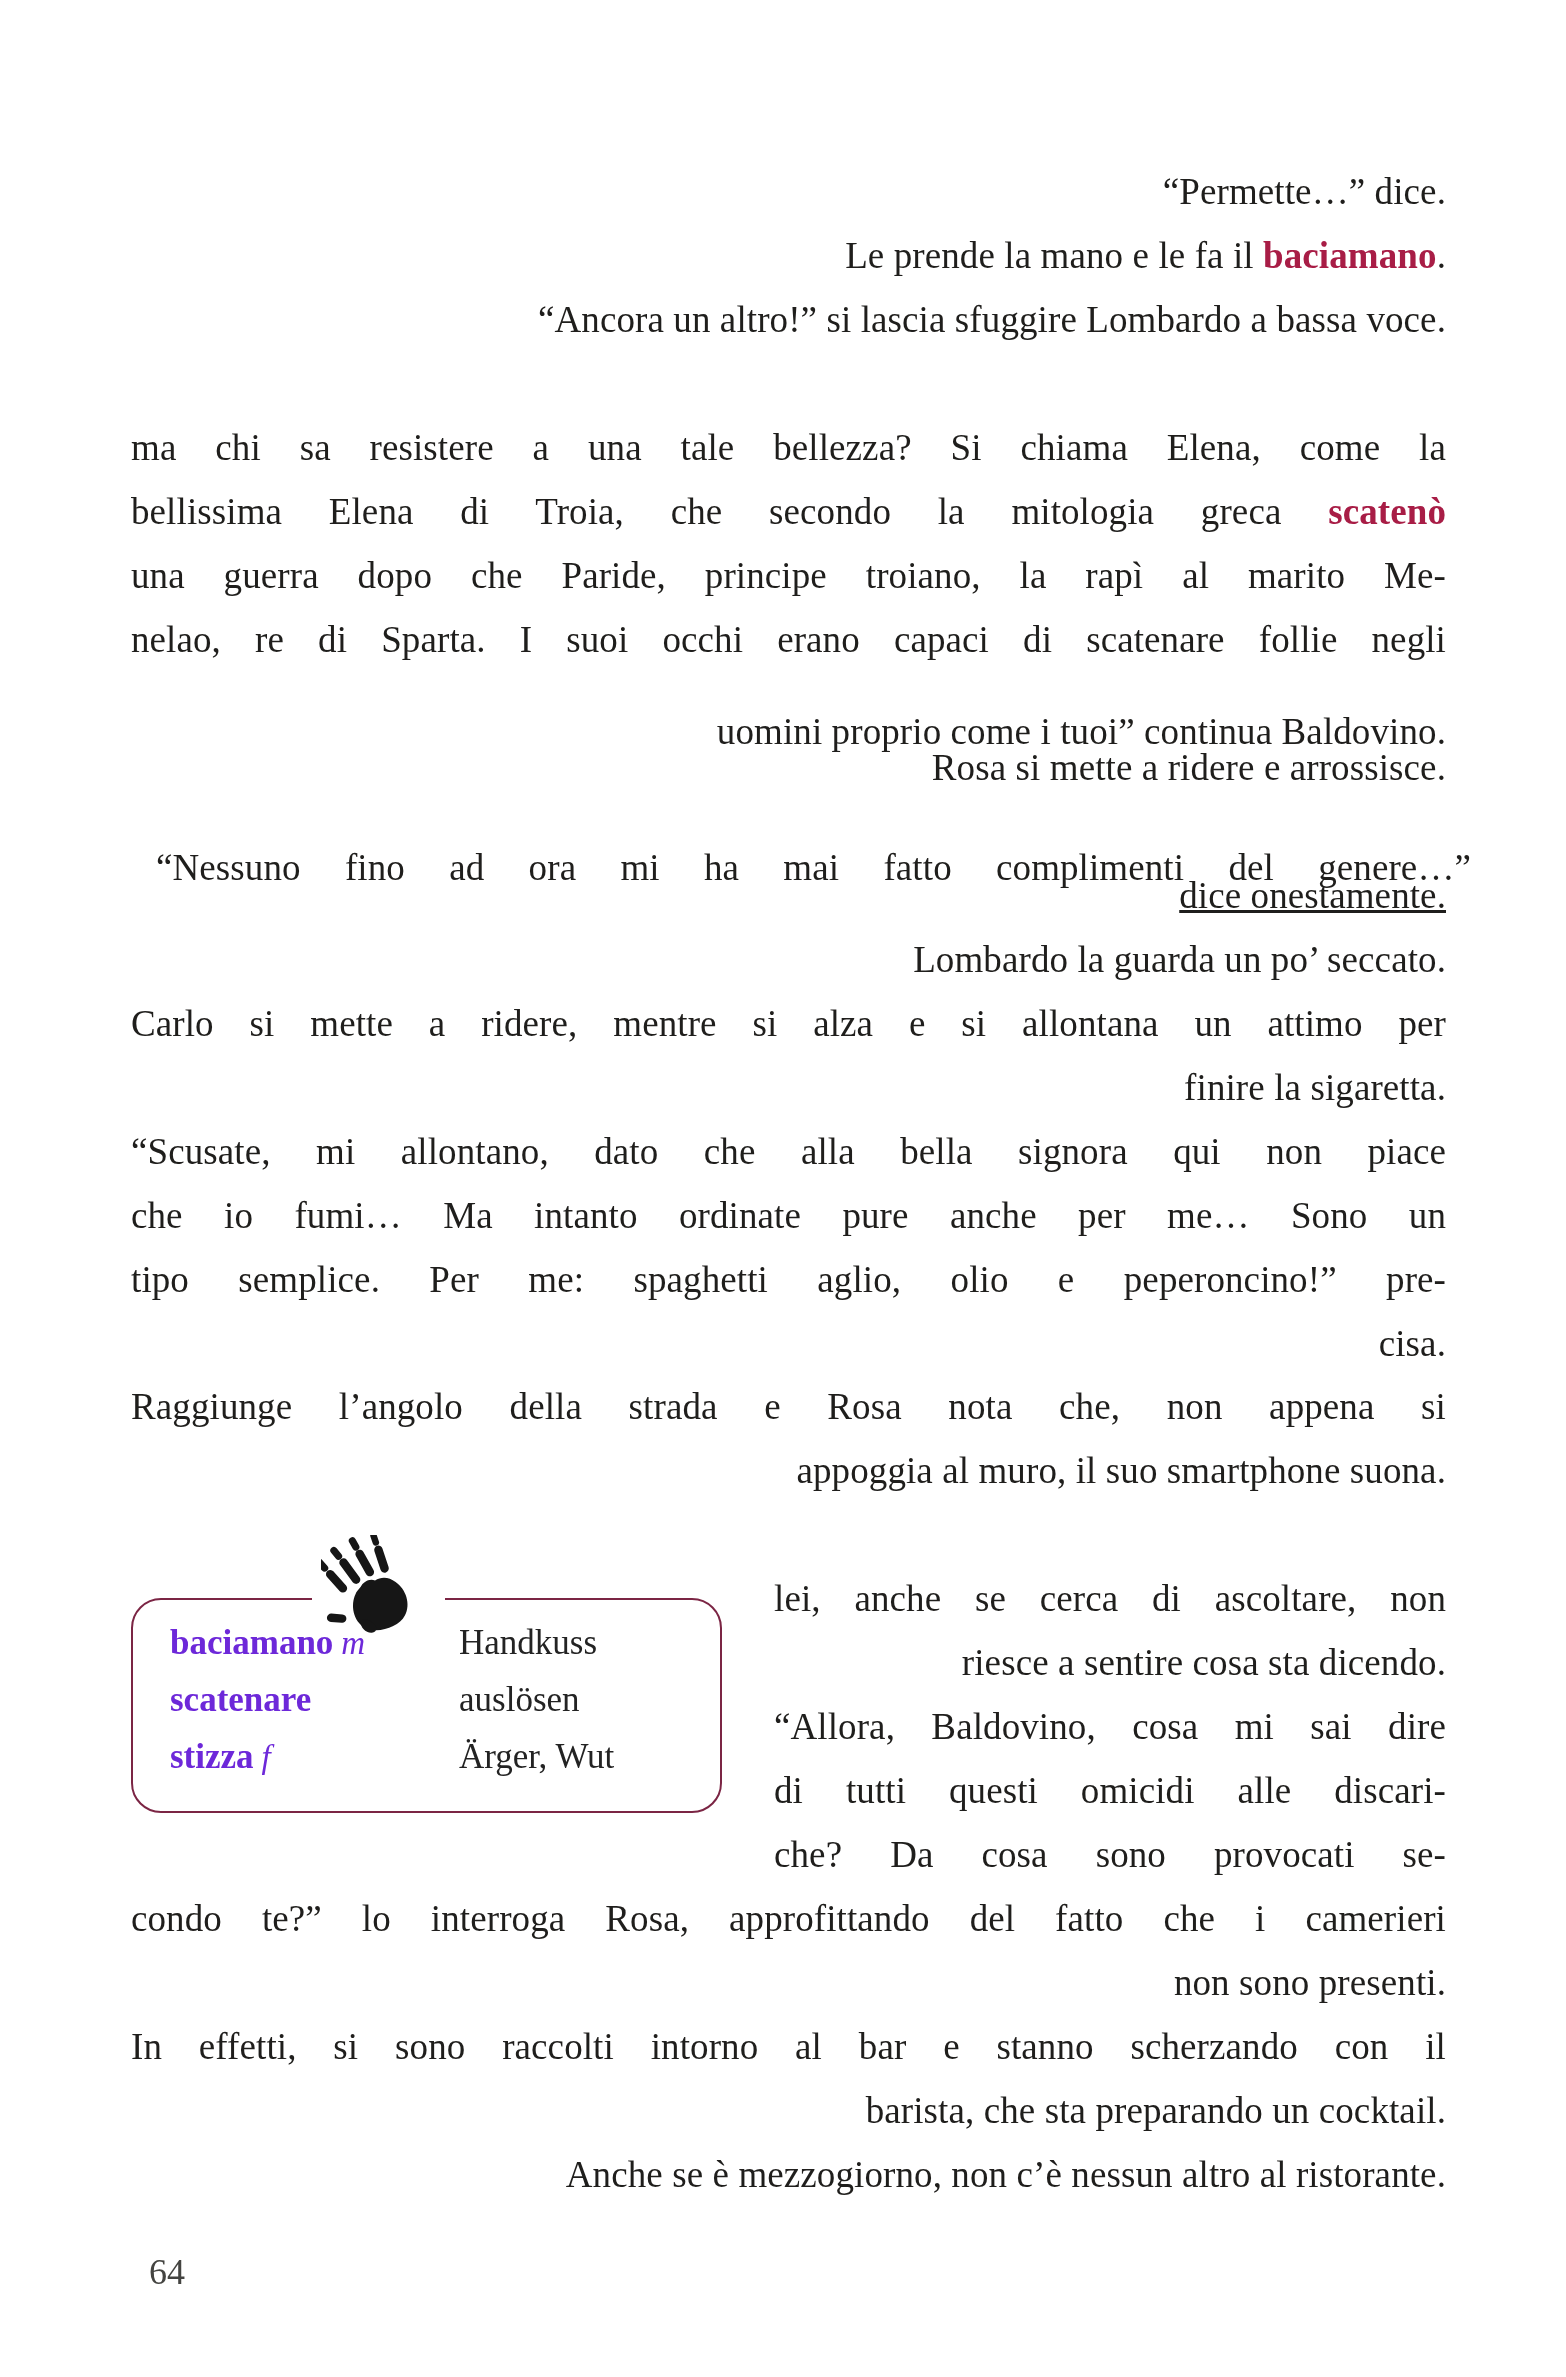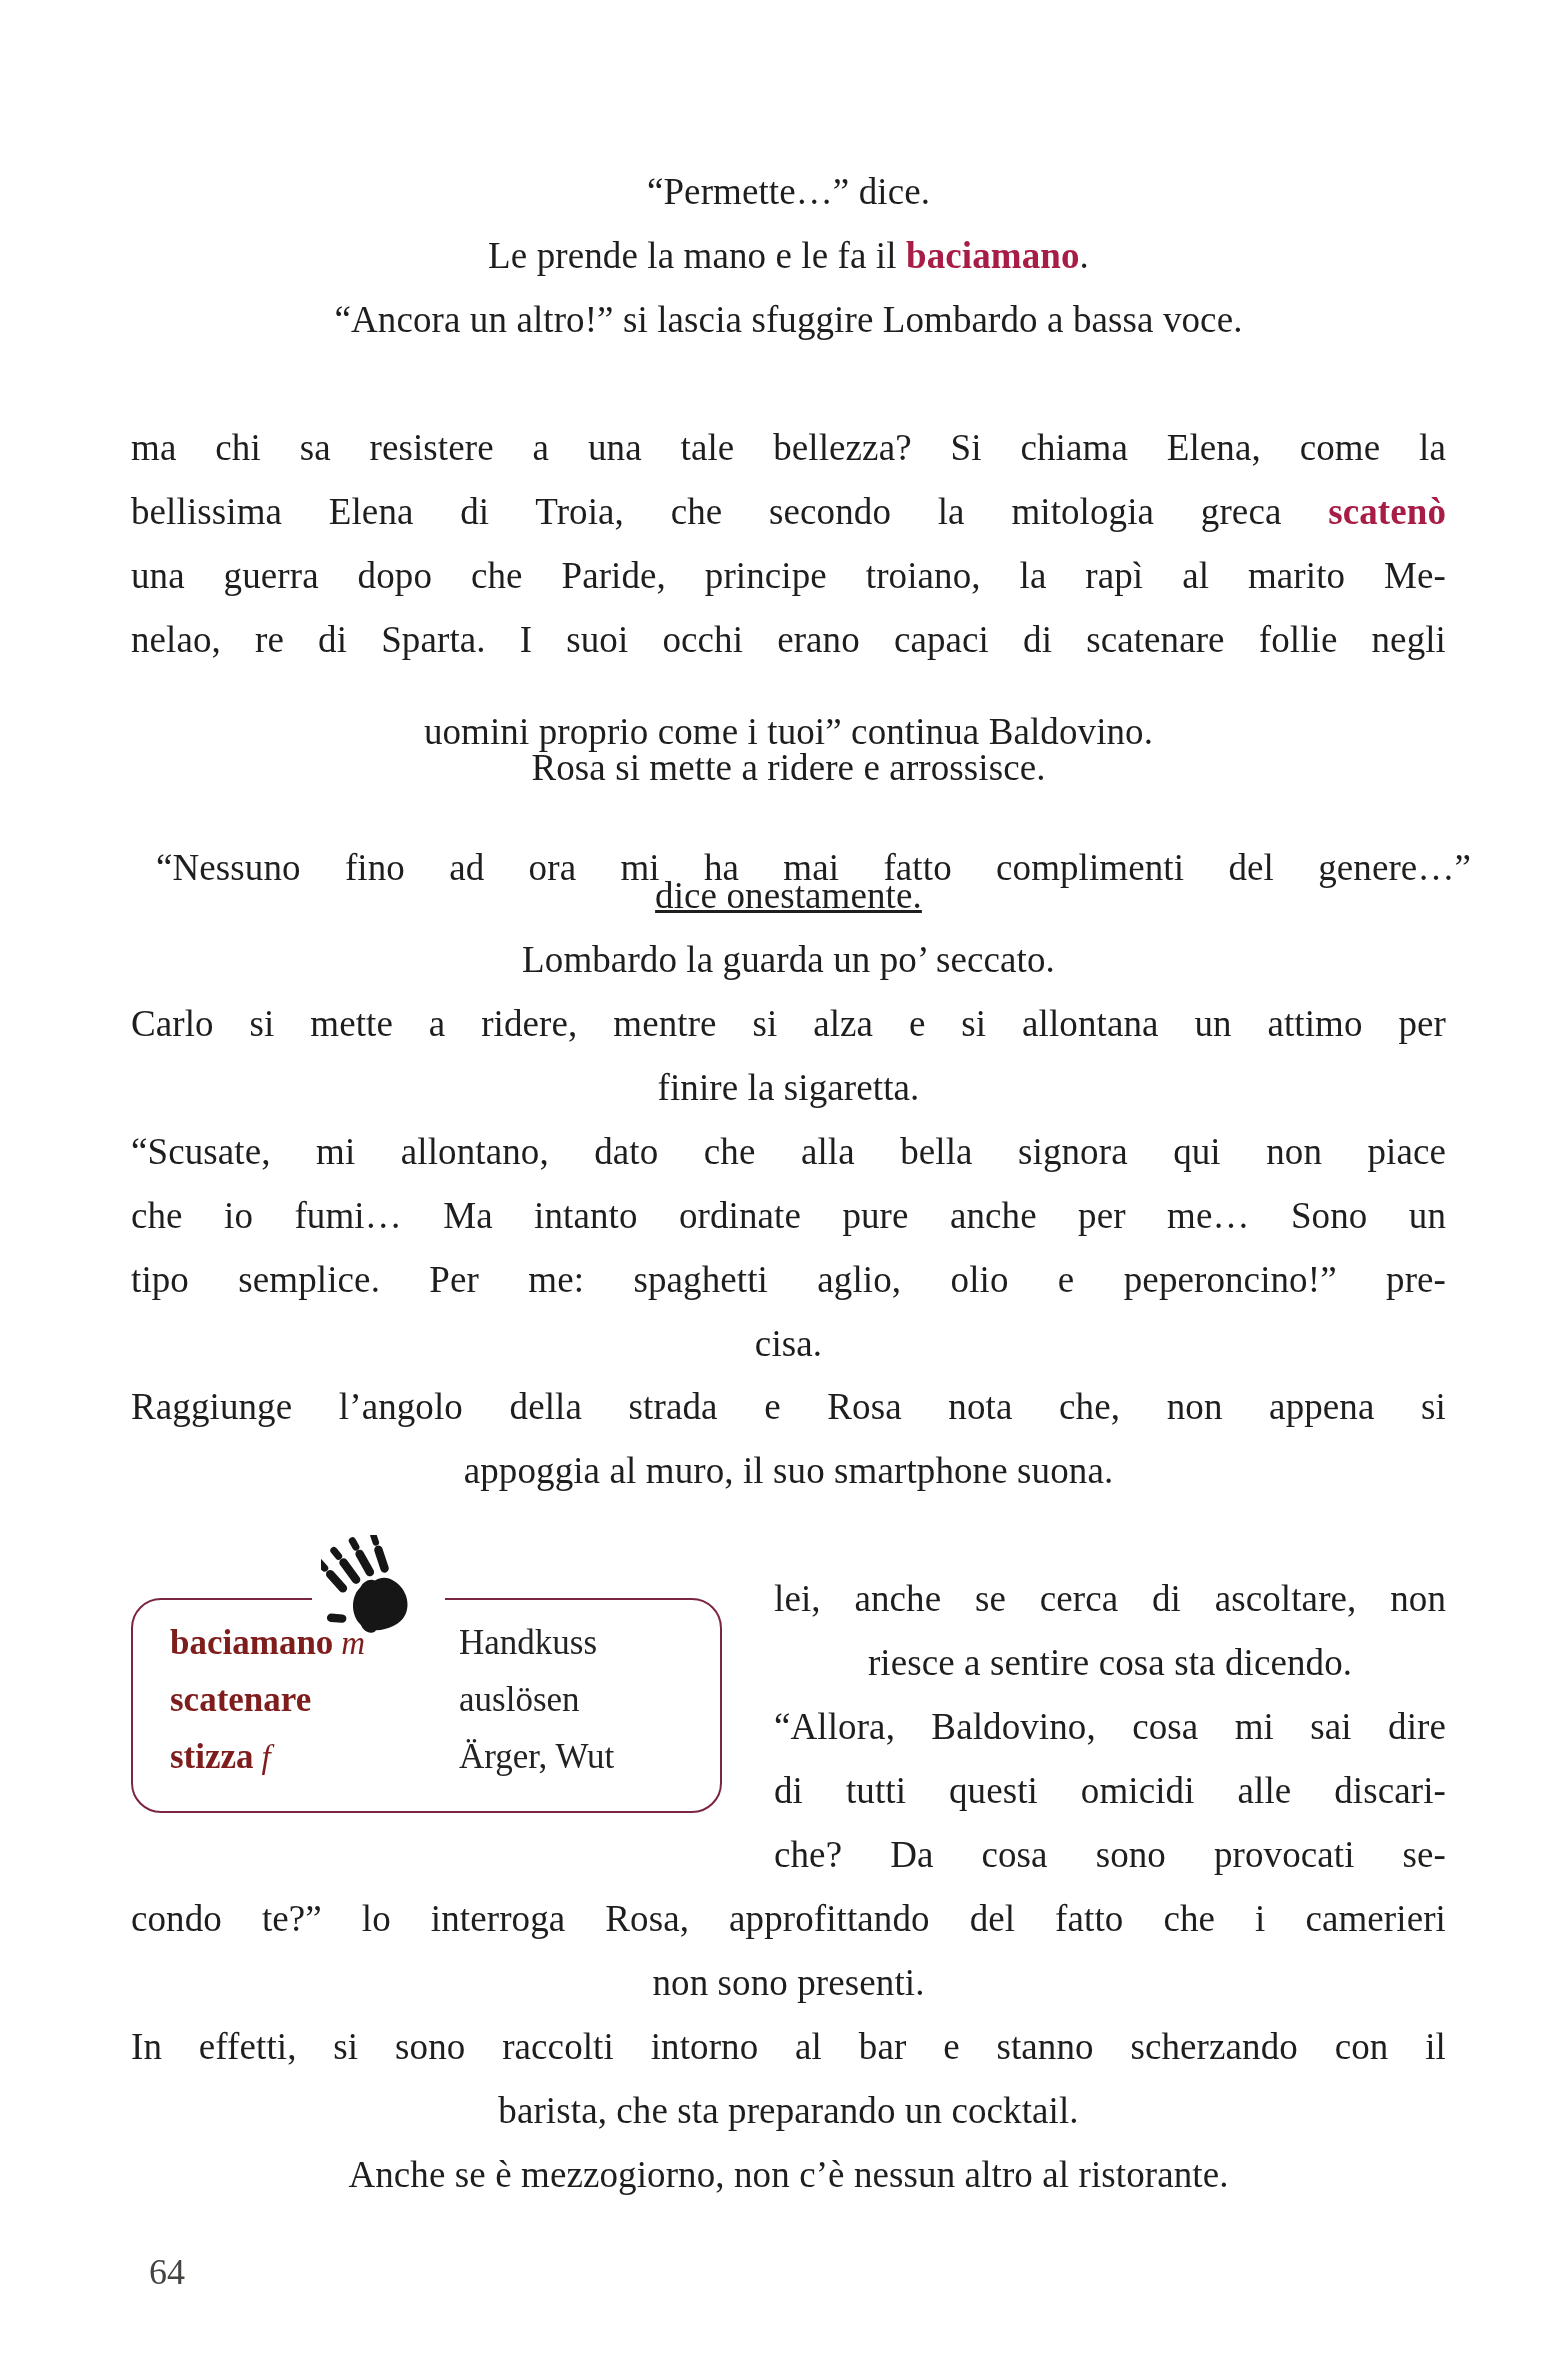--- a/index.html
+++ b/index.html
@@ -8,21 +8,21 @@
     width:1567px;height:2377px;
     background:#ffffff;
     font-family:"Liberation Serif","DejaVu Serif",serif;
     overflow:hidden;
   }
   .text-block{
     position:absolute;left:131px;top:160px;width:1315px;height:2056px;
   }
   .line{
     position:absolute;left:0;width:1315px;height:64px;line-height:64px;
-    font-size:37px;color:#1f1e1c;text-align:center;
+    font-size:37px;color:#1f1e1c;text-align:right;
     letter-spacing:0.1px;
   }
   .line.j{text-align:justify;text-align-last:justify;}
   .line.rightcol{left:643px;width:672px;}
   .hl{color:#a81d46;font-weight:bold;}
   .vocab-box{
     position:absolute;left:131px;top:1598px;width:591px;height:215px;
     border:2px solid #7b2544;border-radius:30px;box-sizing:border-box;
     background:#ffffff;
   }
@@ -33,21 +33,21 @@
   .hand{
     position:absolute;left:321px;top:1535px;width:108px;height:104px;
   }
   .vocab-rows{
     position:absolute;left:133px;top:1614px;width:587px;
   }
   .vrow{
     height:57px;line-height:57px;display:flex;font-size:35px;
   }
   .vrow .it{
-    width:289px;padding-left:37px;color:#7f1d1d;font-weight:bold;
+    width:289px;padding-left:37px;color:#6d28d9;font-weight:bold;
     white-space:nowrap;
   }
   .vrow .it i{font-weight:normal;font-size:33px;margin-left:7.8px;}
   .vrow .de{color:#232323;white-space:nowrap;}
   .page-num{
     position:absolute;left:149px;top:2246px;font-size:36px;line-height:52px;
     color:#444441;
   }
 </style>
 </head>

